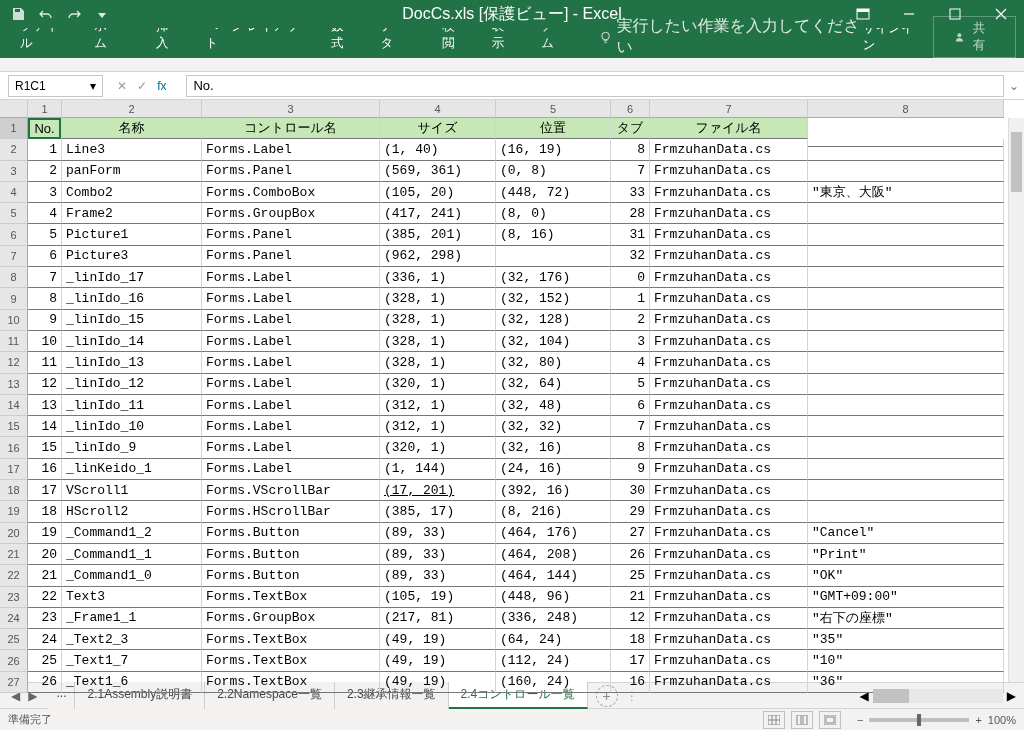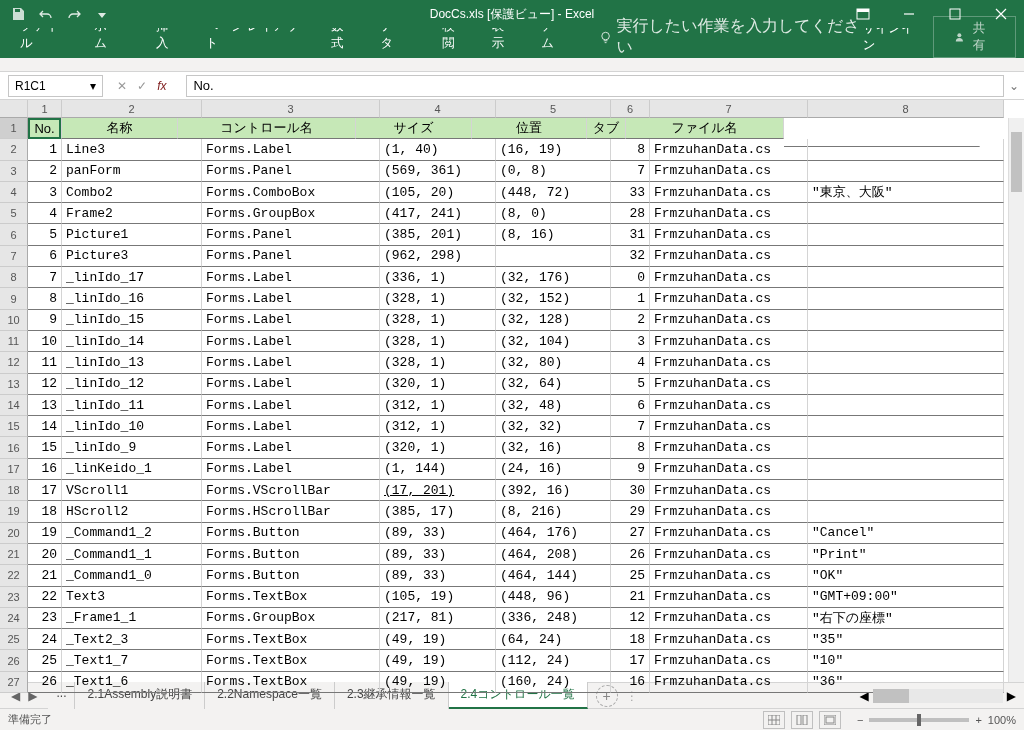--- a/index.html
+++ b/index.html
@@ -1,32 +1,32 @@
 <!DOCTYPE html>
 <html><head>
 <meta charset="utf-8">
 <style>
 *{box-sizing:border-box;margin:0;padding:0;font-family:"Meiryo UI","MS PGothic",sans-serif}
 body{width:1024px;height:736px;background:#fff;overflow:hidden;position:relative}
 .titlebar{background:#217346;height:28px;display:flex;align-items:center;color:#fff;font-size:12px;position:relative}
 .titlebar .qat{display:flex;align-items:center;gap:4px;padding-left:6px}
 .titlebar .qat .qbtn{width:24px;height:24px;display:flex;align-items:center;justify-content:center;opacity:.85}
-.titlebar .title{position:absolute;left:50%;transform:translateX(-50%);font-size:12px}
+.titlebar .title{position:absolute;left:50%;transform:translateX(-50%);font-size:16px}
 .titlebar .winbtns{margin-left:auto;display:flex}
 .titlebar .winbtns .wbtn{width:46px;height:28px;display:flex;align-items:center;justify-content:center}
 .ribbon-tabs{background:#217346;height:30px;display:flex;align-items:flex-end;padding:0 8px;color:#fff;font-size:12.5px;gap:2px}
 .ribbon-tabs .rtab{padding:6px 12px;cursor:default}
 .ribbon-tabs .tell{display:flex;align-items:center;gap:4px;opacity:.85;font-size:16px;margin-left:8px}
 .ribbon-tabs .right{margin-left:auto;display:flex;align-items:center;gap:12px}
 .ribbon-tabs .share{border:1px solid rgba(255,255,255,.4);padding:3px 20px;display:flex;align-items:center;gap:8px;opacity:.7}
 .ribbon-sep{height:14px;background:#f3f2f1;border-bottom:1px solid #d4d4d4}
 .fbar{height:28px;display:flex;align-items:center;border-bottom:1px solid #d4d4d4;background:#fff;font-size:12px}
 .fbar .namebox{width:95px;height:22px;margin-left:8px;border:1px solid #c6c6c6;display:flex;align-items:center;padding:0 6px;font-size:12px;justify-content:space-between}
 .fbar .fxbtns{display:flex;align-items:center;gap:10px;margin:0 14px;color:#999}
-.fbar .fxlabel{font-style:italic;color:#7f1d1d;margin-right:6px}
+.fbar .fxlabel{color:#0369a1;margin-right:6px}
 .fbar .fxinput{flex:1;height:22px;border:1px solid #c6c6c6;padding:0 6px;display:flex;align-items:center;font-family:"MS Gothic",monospace;font-size:13px}
 .fbar .expand{width:20px;text-align:center;color:#777}
 .grid-wrap{position:relative;height:582px;background:#fff}
 .corner{position:absolute;left:0;top:0;width:28px;height:18px;background:#e6e6e6;border-right:1px solid #ccc;border-bottom:1px solid #aaa}
 .cols{position:absolute;left:28px;top:0;height:18px;display:flex}
 .cols .ch{border-right:1px solid #ccc;border-bottom:1px solid #aaa;background:#e6e6e6;font-size:11px;color:#555;display:flex;align-items:center;justify-content:center}
 .rows{position:absolute;left:0;top:18px;width:28px}
 .rows .rh{height:21.3px;border-right:1px solid #aaa;border-bottom:1px solid #ccc;background:#e6e6e6;font-size:11px;color:#555;display:flex;align-items:center;justify-content:center}
 .rows .rh.sel{background:#cfcfcf}
 .cells{position:absolute;left:28px;top:18px}
@@ -193,21 +193,21 @@
       <div class="rh">22</div>
       <div class="rh">23</div>
       <div class="rh">24</div>
       <div class="rh">25</div>
       <div class="rh">26</div>
       <div class="rh">27</div>
     </div>
   <div class="cells" id="cells">
       <div class="row hdr">
         <div class="cell first" style="width: 34px;">No.</div>
-        <div class="cell" style="width: 116px;">名称</div>
+        <div class="cell" style="width: 140px;">名称</div>
         <div class="cell" style="width: 178px;">コントロール名</div>
         <div class="cell" style="width: 116px;">サイズ</div>
         <div class="cell" style="width: 115px;">位置</div>
         <div class="cell" style="width: 39px;">タブ</div>
         <div class="cell" style="width: 158px;">ファイル名</div>
         <div class="cell" style="width: 196px; margin-top: 28px;">テキスト</div>
       </div>
       <div class="row">
         <div class="cell num" style="width: 34px;">1</div>
         <div class="cell d" style="width: 140px;">Line3</div>

